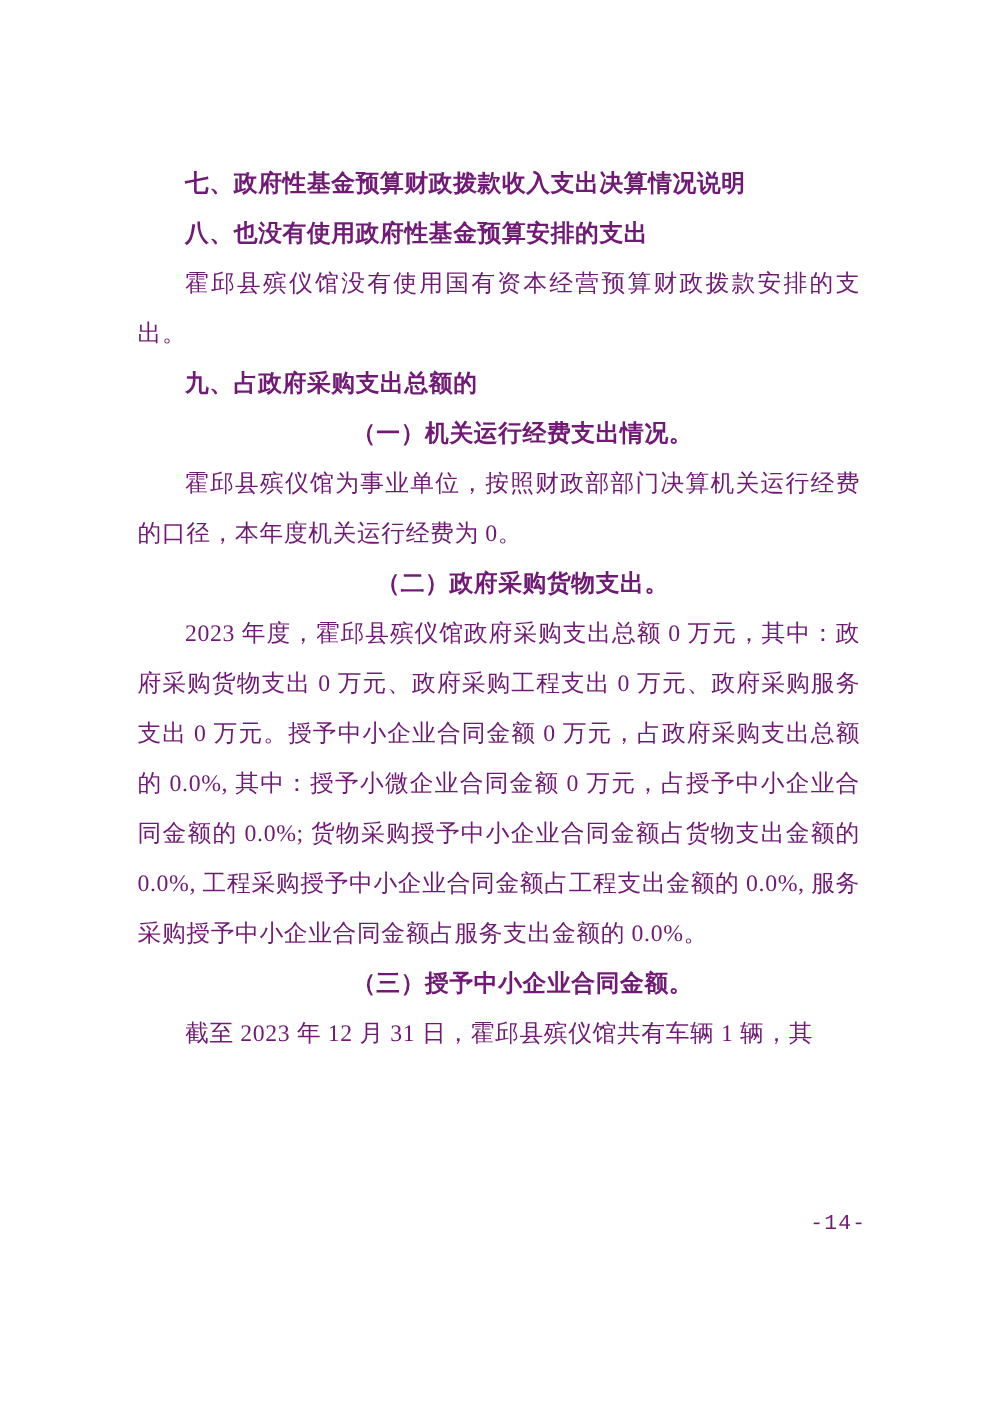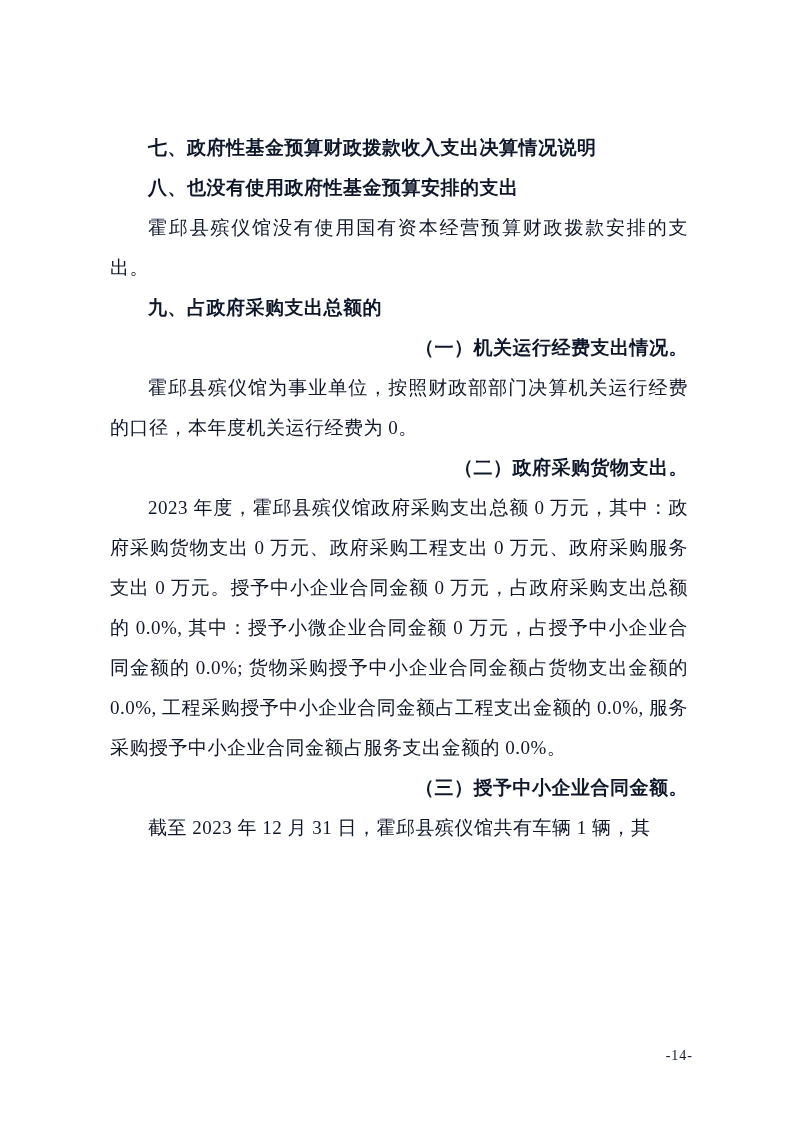--- a/index.html
+++ b/index.html
@@ -7,21 +7,21 @@
     padding: 0;
     background: #ffffff;
   }
   .page {
     position: relative;
     width: 793px;
     height: 1122px;
     background: #ffffff;
     overflow: hidden;
     font-family: "Liberation Serif", "DejaVu Serif", serif;
-    color: #0f172a;
+    color: #701a75;
   }
   .content {
     position: absolute;
     left: 110px;
     top: 128px;
     width: 578px;
   }
   .block {
     margin: 0;
     font-size: 19px;
@@ -32,30 +32,30 @@
     word-break: break-all;
   }
   .heading {
     font-family: "Liberation Sans", "DejaVu Sans", sans-serif;
     font-weight: bold;
     text-align: left;
   }
   .subheading {
     font-family: Liberation Serif, serif;
     font-weight: bold;
-    text-align: right;
+    text-align: center;
   }
   .page-number {
     position: absolute;
     right: 100px;
-    top: 1046px;
-    font-size: 14px;
+    top: 970px;
+    font-size: 17px;
     line-height: 20px;
     letter-spacing: 1px;
-    font-family: Liberation Serif, serif;
+    font-family: Liberation Mono, monospace;
   }
 </style>
 </head>
 <body>
 
 <div class="page">
   <div class="content">
     <p class="block heading">七、政府性基金预算财政拨款收入支出决算情况说明</p>
     <p class="block heading">八、也没有使用政府性基金预算安排的支出</p>
     <p class="block">霍邱县殡仪馆没有使用国有资本经营预算财政拨款安排的支出。</p>

